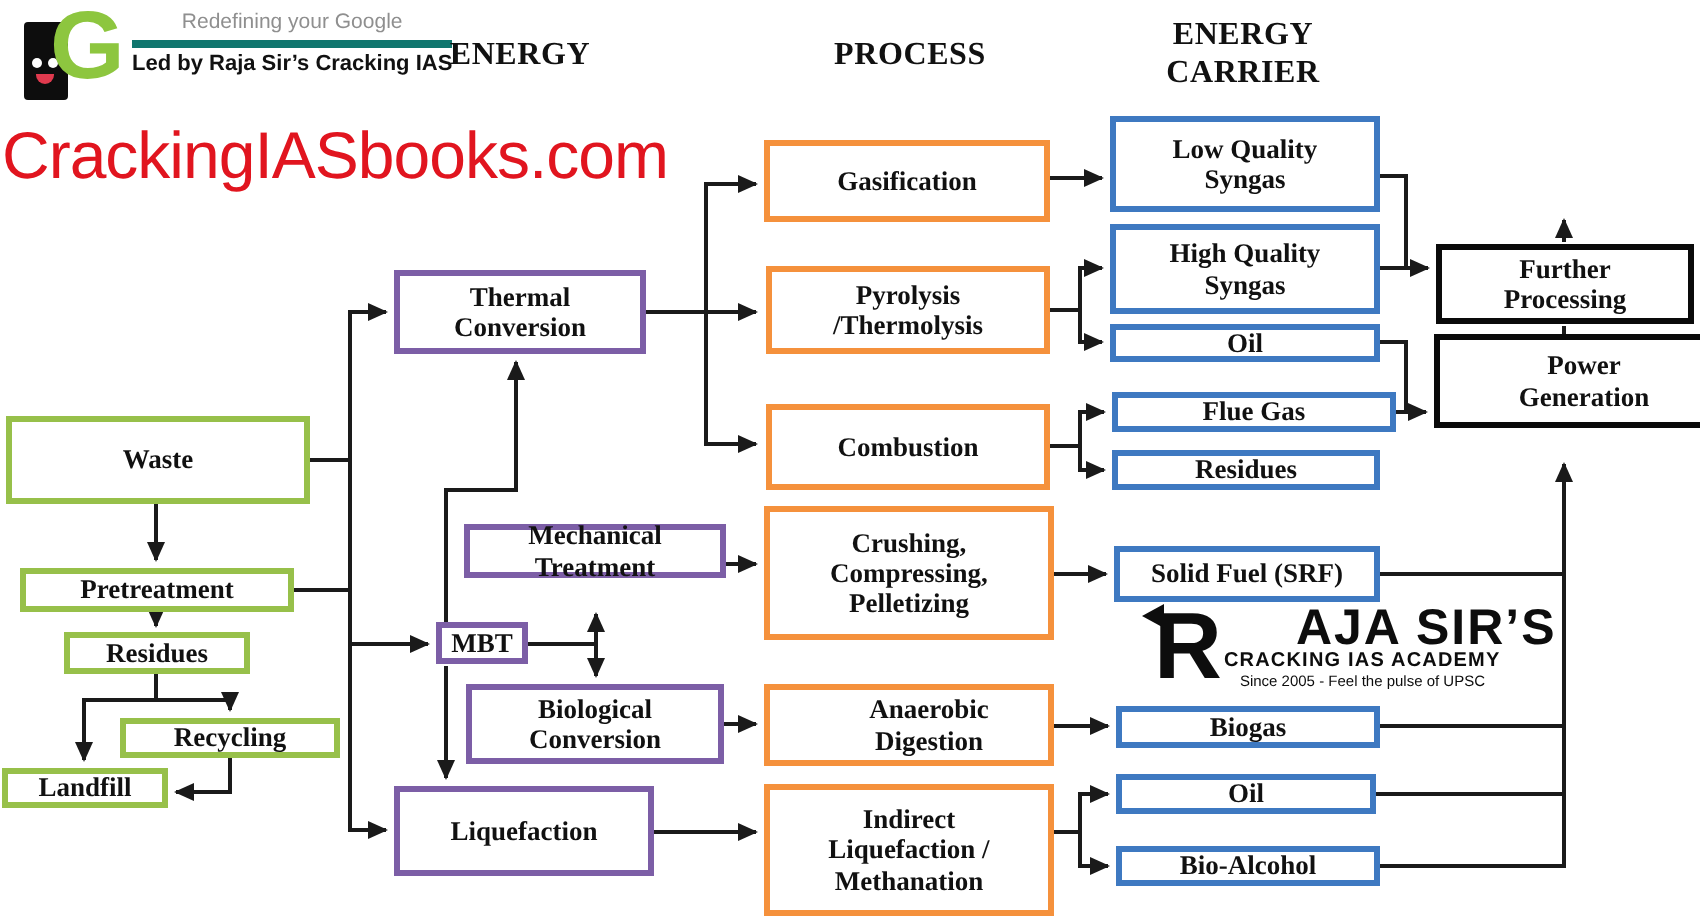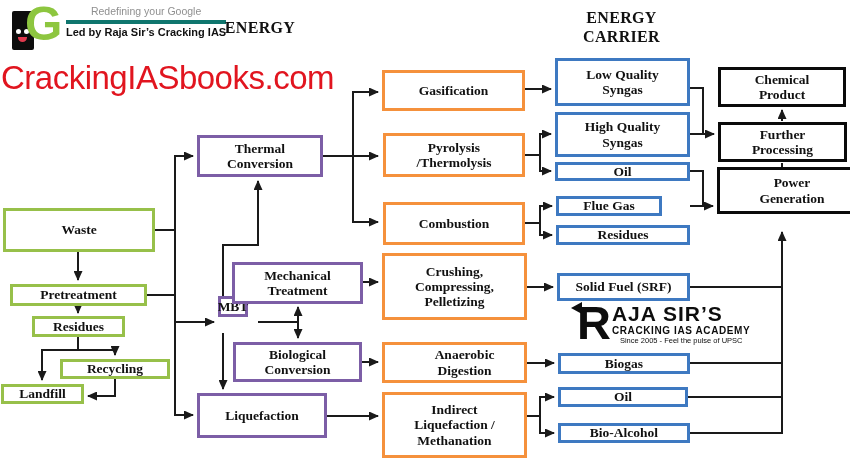--- a/index.html
+++ b/index.html
@@ -29,21 +29,21 @@
         text-align:center;margin-top:2px;}
   
   .site-url{position:absolute;left:1px;top:60px;font-family:"Liberation Sans",sans-serif;
         font-size:33px;line-height:36px;letter-spacing:-.5px;}
   
   .watermark{position:absolute;left:577px;top:301px;display:flex;align-items:flex-start;color:#0d0d0d;}
   .wm-arrow{position:absolute;left:-6px;top:1px;width:0;height:0;border-top:6px solid transparent;
         border-bottom:6px solid transparent;border-right:11px solid #0d0d0d;}
   .wm-r{font-family:"Liberation Sans",sans-serif;font-weight:900;font-size:47px;line-height:43px;}
   .wm-col{margin-left:1px;padding-top:3px;}
-  .wm-name{font-family:"Liberation Sans",sans-serif;font-weight:800;font-size:21px;line-height:20px;letter-spacing:1px;}
+  .wm-name{font-family:"Liberation Sans",sans-serif;font-weight:800;font-size:25px;line-height:20px;letter-spacing:1px;margin-left:36px;}
   .wm-line2{font-family:"Liberation Sans",sans-serif;font-weight:700;font-size:10px;letter-spacing:.6px;margin-top:1px;}
   .wm-line3{font-family:"Liberation Sans",sans-serif;font-weight:400;font-size:7.5px;margin-top:0;margin-left:8px;}
 </style>
 </head>
 <body>
 
 <div class="stage" id="stage">
 
   <svg id="edges" width="850" height="462">
     <defs>
@@ -111,31 +111,32 @@
     <div class="wm-arrow"></div>
     <span class="wm-r">R</span>
     <div class="wm-col">
       <div class="wm-name">AJA SIR’S</div>
       <div class="wm-line2">CRACKING IAS ACADEMY</div>
       <div class="wm-line3">Since 2005 - Feel the pulse of UPSC</div>
     </div>
   </div>
 
 <div class="col-header" style="left: 205px; top: 18px; width: 110px;">ENERGY</div>
+    <div class="col-header" style="left: 400px; top: 18px; width: 110px;">PROCESS</div>
     <div class="col-header" style="left: 564px; top: 8px; width: 115px;">ENERGY
 CARRIER</div>
     <div class="node green" style="left: 3px; top: 208px; width: 152px; height: 44px; border-color: rgb(151, 192, 74);">Waste</div>
     <div class="node green" style="left: 10px; top: 284px; width: 137px; height: 22px; border-color: rgb(151, 192, 74);">Pretreatment</div>
     <div class="node green" style="left: 32px; top: 316px; width: 93px; height: 21px; border-color: rgb(151, 192, 74);">Residues</div>
     <div class="node green" style="left: 60px; top: 359px; width: 110px; height: 20px; border-color: rgb(151, 192, 74);">Recycling</div>
     <div class="node green" style="left: 1px; top: 384px; width: 83px; height: 20px; border-color: rgb(151, 192, 74);">Landfill</div>
     <div class="node purple" style="left: 197px; top: 135px; width: 126px; height: 42px; border-color: rgb(124, 94, 166);">Thermal
 Conversion</div>
-    <div class="node purple" style="left: 218px; top: 296px; width: 30px; height: 21px; border-color: rgb(124, 94, 166);">MBT</div>
-    <div class="node purple" style="left: 232px; top: 262px; width: 131px; height: 42px; border-color: rgb(124, 94, 166);">Mechanical
+    <div class="node purple" style="left: 218px; top: 311px; width: 46px; height: 21px; border-color: rgb(124, 94, 166);">MBT</div>
+    <div class="node purple" style="left: 232px; top: 262px; width: 131px; height: 27px; border-color: rgb(124, 94, 166);">Mechanical
 Treatment</div>
     <div class="node purple" style="left: 233px; top: 342px; width: 129px; height: 40px; border-color: rgb(124, 94, 166);">Biological
 Conversion</div>
     <div class="node purple" style="left: 197px; top: 393px; width: 130px; height: 45px; border-color: rgb(124, 94, 166);">Liquefaction</div>
     <div class="node orange" style="left: 382px; top: 70px; width: 143px; height: 41px; border-color: rgb(245, 145, 60);">Gasification</div>
     <div class="node orange" style="left: 383px; top: 133px; width: 142px; height: 44px; border-color: rgb(245, 145, 60);">Pyrolysis
 /Thermolysis</div>
     <div class="node orange" style="left: 383px; top: 202px; width: 142px; height: 43px; border-color: rgb(245, 145, 60);">Combustion</div>
     <div class="node orange" style="left: 382px; top: 253px; width: 145px; height: 67px; border-color: rgb(245, 145, 60);">Crushing,
 Compressing,
@@ -143,25 +144,23 @@
     <div class="node orange" style="left: 382px; top: 342px; width: 145px; height: 41px; border-color: rgb(245, 145, 60); padding-left: 20px;">Anaerobic
 Digestion</div>
     <div class="node orange" style="left: 382px; top: 392px; width: 145px; height: 66px; border-color: rgb(245, 145, 60);">Indirect
 Liquefaction /
 Methanation</div>
     <div class="node blue" style="left: 555px; top: 58px; width: 135px; height: 48px; border-color: rgb(62, 121, 193);">Low Quality
 Syngas</div>
     <div class="node blue" style="left: 555px; top: 112px; width: 135px; height: 45px; border-color: rgb(62, 121, 193);">High Quality
 Syngas</div>
     <div class="node blue" style="left: 555px; top: 162px; width: 135px; height: 19px; border-color: rgb(62, 121, 193);">Oil</div>
-    <div class="node blue" style="left: 556px; top: 196px; width: 106px; height: 20px; border-color: rgb(62, 121, 193);">Flue Gas</div>
+    <div class="node blue" style="left: 556px; top: 196px; width: 142px; height: 20px; border-color: rgb(62, 121, 193);">Flue Gas</div>
     <div class="node blue" style="left: 556px; top: 225px; width: 134px; height: 20px; border-color: rgb(62, 121, 193);">Residues</div>
     <div class="node blue" style="left: 557px; top: 273px; width: 133px; height: 28px; border-color: rgb(62, 121, 193);">Solid Fuel (SRF)</div>
     <div class="node blue" style="left: 558px; top: 353px; width: 132px; height: 21px; border-color: rgb(62, 121, 193);">Biogas</div>
     <div class="node blue" style="left: 558px; top: 387px; width: 130px; height: 20px; border-color: rgb(62, 121, 193);">Oil</div>
     <div class="node blue" style="left: 558px; top: 423px; width: 132px; height: 20px; border-color: rgb(62, 121, 193);">Bio-Alcohol</div>
-    <div class="node black" style="left: 718px; top: 67px; width: 128px; height: 40px; border-color: rgb(10, 10, 10);">Chemical
-Product</div>
     <div class="node black" style="left: 718px; top: 122px; width: 129px; height: 40px; border-color: rgb(10, 10, 10);">Further
 Processing</div>
     <div class="node black" style="left: 717px; top: 167px; width: 150px; height: 47px; border-color: rgb(10, 10, 10);">Power
 Generation</div>
   </div>
 
 </body></html>

